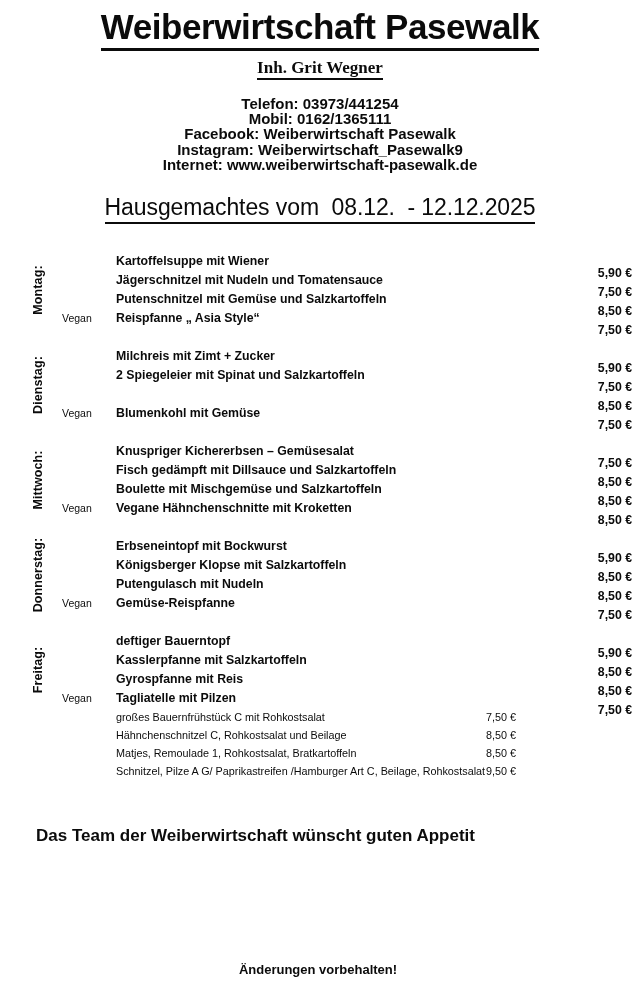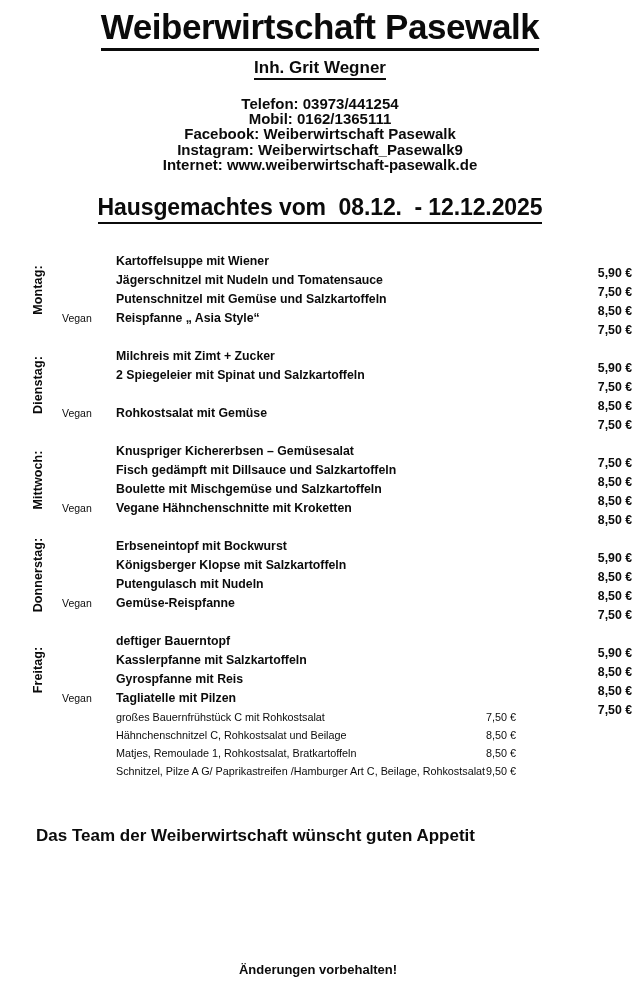--- a/index.html
+++ b/index.html
@@ -46,20 +46,21 @@
     left: 0;
     width: 640px;
     text-align: center;
     font-size: 17px;
     font-weight: bold;
     line-height: 1.2;
   }
   .subtitle span {
     border-bottom: 2px solid #0b0b0b;
     padding-bottom: 1px;
+    font-family: Liberation Serif, serif;
   }
 
   .contact {
     position: absolute;
     top: 96px;
     left: 0;
     width: 640px;
     text-align: center;
     font-size: 15px;
     font-weight: bold;
@@ -67,21 +68,21 @@
   }
   .contact div { white-space: nowrap; }
 
   .period {
     position: absolute;
     top: 194px;
     left: 0;
     width: 640px;
     text-align: center;
     font-size: 23px;
-    font-weight: bold;
+    font-weight: normal;
     line-height: 1.2;
     letter-spacing: -0.1px;
   }
   .period span {
     border-bottom: 2.5px solid #0b0b0b;
     padding-bottom: 2px;
     white-space: pre;
   }
 
   
@@ -253,21 +254,21 @@
         </div>
         <div class="dish-row">
           <div class="name">2 Spiegeleier mit Spinat und Salzkartoffeln</div>
           <div class="price">7,50 €</div>
         </div>
         <div class="dish-row">
           <div class="price">8,50 €</div>
         </div>
         <div class="dish-row">
           <div class="vegan">Vegan</div>
-          <div class="name">Rohkostsalat mit Gemüse</div>
+          <div class="name">Blumenkohl mit Gemüse</div>
           <div class="price">7,50 €</div>
         </div>
       </div>
       <div class="day-group">
         <div class="day-label">
           <span>Mittwoch:</span>
         </div>
         <div class="dish-row">
           <div class="name">Knuspriger Kichererbsen – Gemüsesalat</div>
           <div class="price">7,50 €</div>

